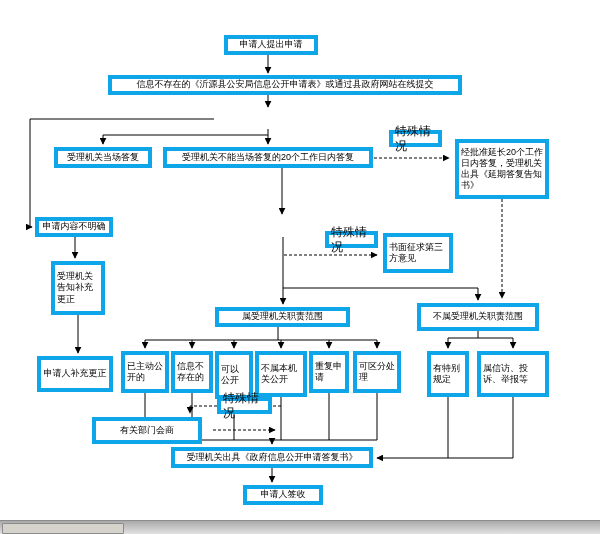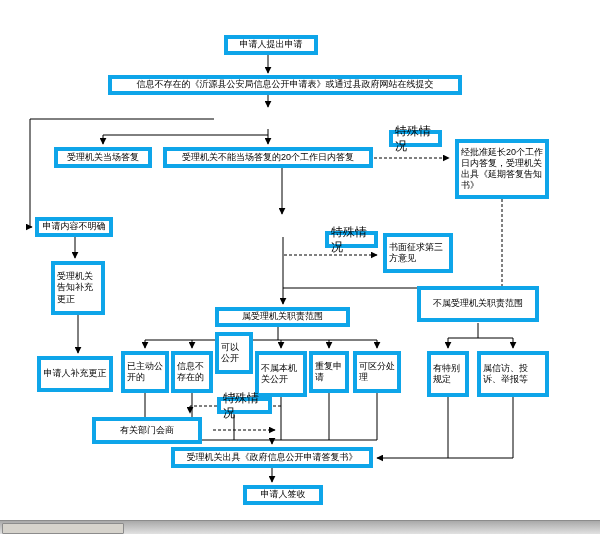--- a/index.html
+++ b/index.html
@@ -98,29 +98,29 @@
 
 
   <div class="node small" style="left:325px;top:231px;width:53px;height:17px">特殊情况</div>
 
   <div class="node" style="left:383px;top:233px;width:70px;height:40px">书面征求第三方意见</div>
 
   <div class="node" style="left:51px;top:261px;width:54px;height:54px">受理机关告知补充更正</div>
 
   <div class="node" style="left:215px;top:307px;width:135px;height:20px">属受理机关职责范围</div>
 
-  <div class="node" style="left:417px;top:286px;width:122px;height:36px">不属受理机关职责范围</div>
+  <div class="node" style="left:417px;top:303px;width:122px;height:28px">不属受理机关职责范围</div>
 
   <div class="node" style="left:37px;top:356px;width:76px;height:36px">申请人补充更正</div>
 
   <div class="node" style="left:121px;top:351px;width:48px;height:42px">已主动公开的</div>
 
   <div class="node" style="left:171px;top:351px;width:42px;height:42px">信息不存在的</div>
 
-  <div class="node" style="left:215px;top:332px;width:38px;height:42px">可以公开</div>
+  <div class="node" style="left:215px;top:351px;width:38px;height:48px">可以公开</div>
 
   <div class="node" style="left:255px;top:351px;width:52px;height:46px">不属本机关公开</div>
 
   <div class="node" style="left:309px;top:351px;width:40px;height:42px">重复申请</div>
 
   <div class="node" style="left:353px;top:351px;width:48px;height:42px">可区分处理</div>
 
   <div class="node" style="left:427px;top:351px;width:42px;height:46px">有特别规定</div>
 
   <div class="node" style="left:477px;top:351px;width:72px;height:46px">属信访、投诉、举报等</div>

